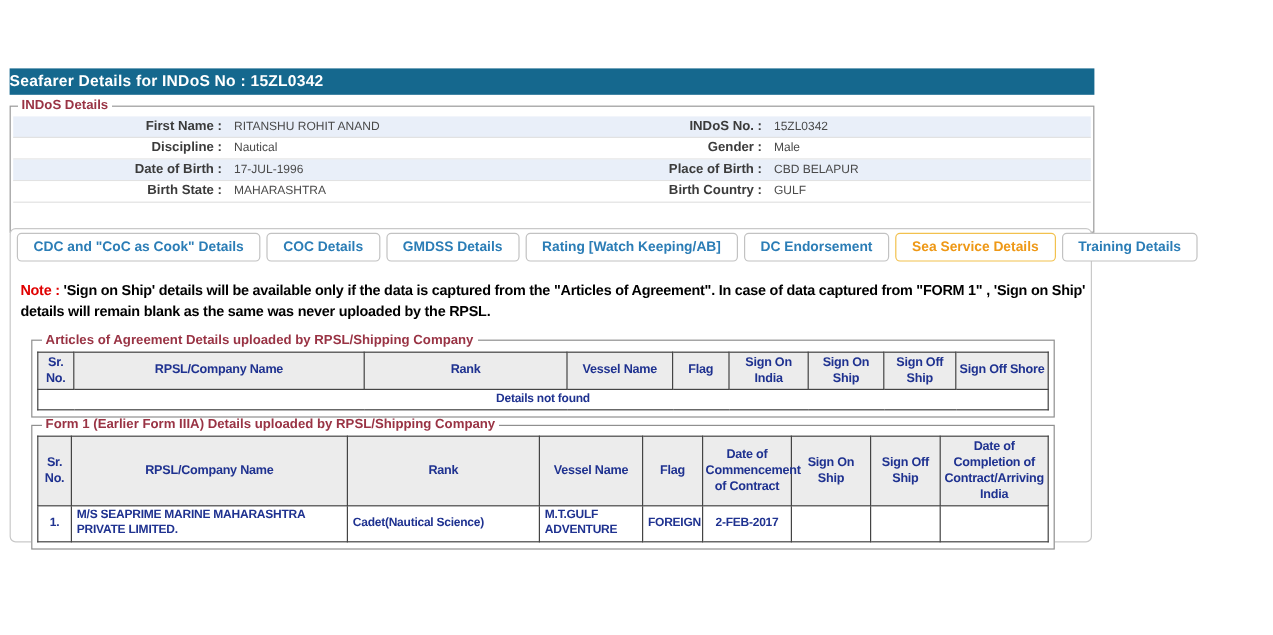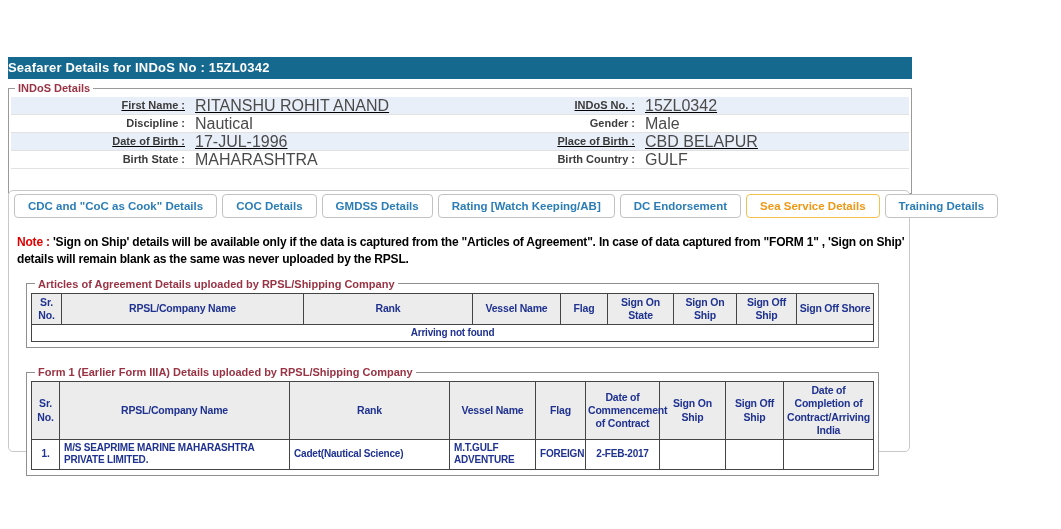--- a/index.html
+++ b/index.html
@@ -12,42 +12,42 @@
                background:#15688e; color:#fff; font-size:13px; font-weight:bold;
                text-align:left; line-height:22px; letter-spacing:.2px; }
 
   
   fieldset.indos { position:absolute; left:8px; top:82px; width:904px;
                    border:1px solid #9a9a9a; padding:3px 2px 24px 2px; background:#fff; }
   fieldset legend { font-size:11px; font-weight:bold; color:#993344;
                     margin-left:4px; padding:0 3px; }
   .irow { display:grid; grid-template-columns:178px 330px 120px 1fr;
           height:18px; line-height:17px; border-bottom:1px solid #e2e2e2; background:#fff; }
-  .irow.alt { background:#e9eff9;text-decoration:underline; }
+  .irow.alt { background:#e9eff9; }
   .irow .lbl { text-align:right; font-weight:bold; color:#3b3b3b; font-size:11px; padding-right:4px; white-space:nowrap; }
-  .irow .val { text-align:left; color:#4a4a4a; font-size:16px; padding-left:6px; white-space:nowrap; }
+  .irow .val { text-align:left; color:#4a4a4a; font-size:10px; padding-left:6px; white-space:nowrap; }
 
   
   .panel { position:absolute; left:8px; top:190px; width:902px; height:262px;
            border:1px solid #c9c9c9; border-radius:5px; background:#fff; }
   .tabstrip { display:flex; gap:5px; padding:3px 4px 2px 5px; align-items:stretch; }
   .tab { border:1px solid #c2c2c2; border-radius:4px; background:#fff;
          font-size:11.5px; font-weight:bold; color:#2b7db6; padding:5px 13px 5px 13px;
          white-space:nowrap; cursor:pointer; }
   .tab.active { border-color:#f2c14e; color:#ee9816; }
 
   
   .note { margin:14px 10px 10px 8px; font-size:12px; font-weight:bold; color:#000;
           line-height:1.4; letter-spacing:-0.2px; font-stretch:condensed; width:888px; }
   .note .note-prefix { color:#e00000; }
 
   
   fieldset.tblset { margin:0 0 0 17px; width:853px; border:1px solid #8f8f8f;
                     padding:3px 4px 5px 4px; background:#fff; }
-  fieldset.tblset.second { margin-top:18px; }
+  fieldset.tblset.second { margin-top:0; }
   table.grid { width:100%; border-collapse:collapse; table-layout:fixed; }
   table.grid th { border:1px solid #444; background:#ececec; color:#1f3290;
                   font-size:10.5px; font-weight:bold; text-align:center;
                   padding:2px 2px; line-height:1.25; letter-spacing:-0.2px; font-stretch:condensed; }
   table.grid td { border:1px solid #444; color:#1f3290; font-size:10px; font-weight:bold;
                   padding:2px 4px; line-height:1.25; letter-spacing:-0.2px;
                   font-stretch:condensed; overflow:hidden; }
   td.empty-msg { color:#d40000; text-align:center; font-size:11px; height:17px; padding:1px; }
   tr.data-row td { height:26px; }
   td.ctr { text-align:center; }
@@ -115,27 +115,27 @@
             <col style="width:60px">
             <col>
         </colgroup>
         <tbody>
             <tr>
           <th>Sr. No.</th>
           <th>RPSL/Company Name</th>
           <th>Rank</th>
           <th>Vessel Name</th>
           <th>Flag</th>
-          <th>Sign On State</th>
+          <th>Sign On India</th>
           <th>Sign On Ship</th>
           <th>Sign Off Ship</th>
           <th>Sign Off Shore</th>
         </tr>
         <tr>
-          <td class="empty-msg" colspan="9">Arriving not found</td>
+          <td class="empty-msg" colspan="9">Details not found</td>
         </tr>
       </tbody>
         </table>
     </fieldset>
 
     <fieldset class="tblset second">
       <legend>Form 1 (Earlier Form IIIA) Details uploaded by RPSL/Shipping Company</legend>
       <table class="grid">
         <colgroup>
           <col style="width:28px">

